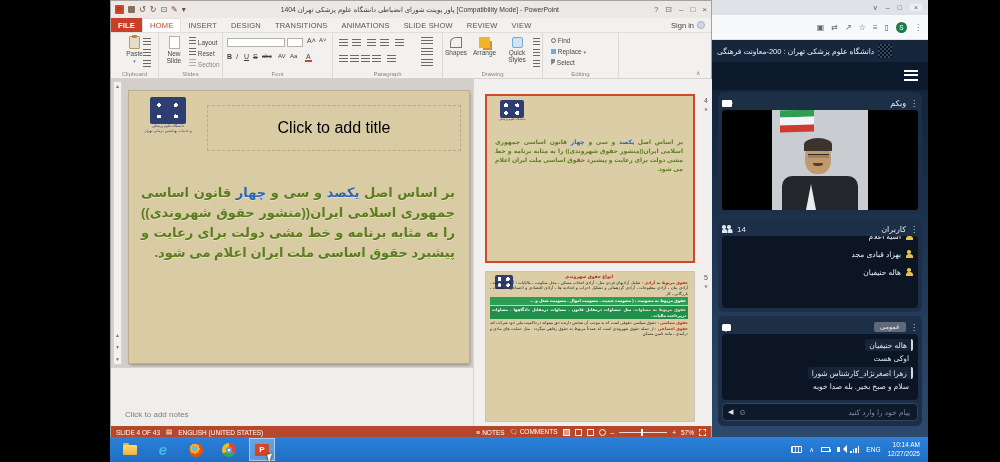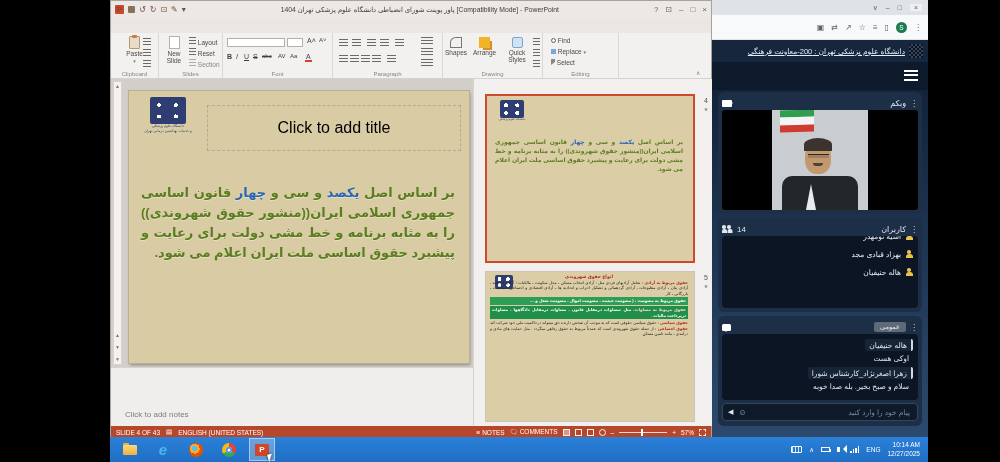--- a/index.html
+++ b/index.html
@@ -56,21 +56,21 @@
   .ztrack{display:inline-block;width:48px;height:1px;background:rgba(255,255,255,.8);position:relative;}
   .zthumb{position:absolute;left:45%;top:-3px;width:2px;height:7px;background:#fff;}
 
   
   .bw{position:absolute;left:712px;top:0;width:216px;height:437px;background:#dfe2e6;}
   .bw-strip{position:absolute;left:0;top:0;width:100%;height:15px;display:flex;justify-content:flex-end;align-items:center;gap:8px;padding:0 6px;color:#5a5f66;font-size:7px;}
   .bw-close{background:#eef0f3;padding:0 4px;border-radius:1px;}
   .bw-tools{position:absolute;left:0;top:15px;width:100%;height:25px;background:#f8f9fa;border-bottom:1px solid #e1e3e6;display:flex;justify-content:flex-end;align-items:center;gap:7px;padding:0 6px;color:#5f6368;font-size:8px;}
   .bw-av{width:11px;height:11px;border-radius:50%;background:#1d7a4f;color:#fff;font-size:6.5px;display:flex;align-items:center;justify-content:center;}
   .app{position:absolute;left:0;top:40px;width:100%;height:397px;background:linear-gradient(#0f1e33,#2c4a6e);color:#e8eef6;}
-  .app-hd{position:absolute;left:0;top:0;width:100%;height:22px;background:#16263c;display:flex;align-items:center;justify-content:flex-end;gap:4px;padding:0 5px;font-size:7.5px;text-decoration:underline;}
+  .app-hd{position:absolute;left:0;top:0;width:100%;height:22px;background:#16263c;display:flex;align-items:center;gap:4px;padding:0 5px;font-size:7.5px;}
   .qr{width:14px;height:14px;background:repeating-conic-gradient(#39465a 0% 25%,#0a111f 0% 50%);background-size:4px 4px;border-radius:2px;}
   .subbar{position:absolute;left:0;top:22px;width:100%;height:28px;background:#0d1a2c;}
   .hamb{position:absolute;right:10px;top:8px;width:14px;height:11px;background:repeating-linear-gradient(to bottom,#fff 0 2px,transparent 2px 4.5px);}
   .panel{position:absolute;left:6px;width:204px;background:#1d2e47;border-radius:6px;padding:4px;}
   .phead{height:14px;display:flex;align-items:center;justify-content:space-between;font-size:8px;color:#dfe7f1;}
   .kebab{color:#cfd8e3;font-size:8px;}
   .cam{width:10px;height:7px;background:#fff;border-radius:1px;position:relative;}
   .cam::after{content:"";position:absolute;right:-4px;top:0.5px;border:3px solid transparent;border-left:4px solid #fff;}
   .video{position:relative;height:100px;background:#000;border-radius:3px;overflow:hidden;}
   .photo{position:absolute;left:50px;top:0;width:96px;height:100px;background:#c9cdd1;}
@@ -142,20 +142,35 @@
       <div class="t-title">1404 پاور پوینت شورای انضباطی دانشگاه علوم پزشکی تهران [Compatibility Mode] - PowerPoint</div>
       <div class="wctl">
         <span>?</span>
         <span>⊡</span>
         <span>–</span>
         <span>□</span>
         <span>×</span>
       </div>
     </div>
 
+    <div class="tabs">
+      <span class="tab tab-file">FILE</span>
+      <span class="tab tab-active">HOME</span>
+      <span class="tab">INSERT</span>
+      <span class="tab">DESIGN</span>
+      <span class="tab">TRANSITIONS</span>
+      <span class="tab">ANIMATIONS</span>
+      <span class="tab">SLIDE SHOW</span>
+      <span class="tab">REVIEW</span>
+      <span class="tab">VIEW</span>
+      <span class="signin">
+        <span>Sign in</span>
+        <span class="av"></span>
+      </span>
+    </div>
 
     <div class="ribbon">
       <div class="grp" style="left:0;width:48px;">
         <div class="bigbtn">
           <span class="clip-icn"></span>
           <span>Paste</span>
           <span class="ddw">▾</span>
         </div>
         <span class="mi" style="position:absolute;left:32px;top:5px;width:8px;"></span>
         <span class="mi" style="position:absolute;left:32px;top:16px;width:8px;"></span>
@@ -386,21 +401,21 @@
           </span>
           <span style="display:flex;align-items:center;gap:4px;">
             <span>کاربران</span>
             <span class="kebab">⋮</span>
           </span>
         </div>
         <div class="inner" style="height:72px;">
           <div style="margin-top:-9px;">
             <div class="urow">
                 <span class="uav"></span>
-                <span>اسیه نومهدر</span>
+                <span>اسیه اعلام</span>
               </div>
             <div class="urow">
                 <span class="uav"></span>
                 <span>بهزاد قبادی مجد</span>
               </div>
             <div class="urow">
                 <span class="uav"></span>
                 <span>هاله حنیفیان</span>
               </div>
           </div>

